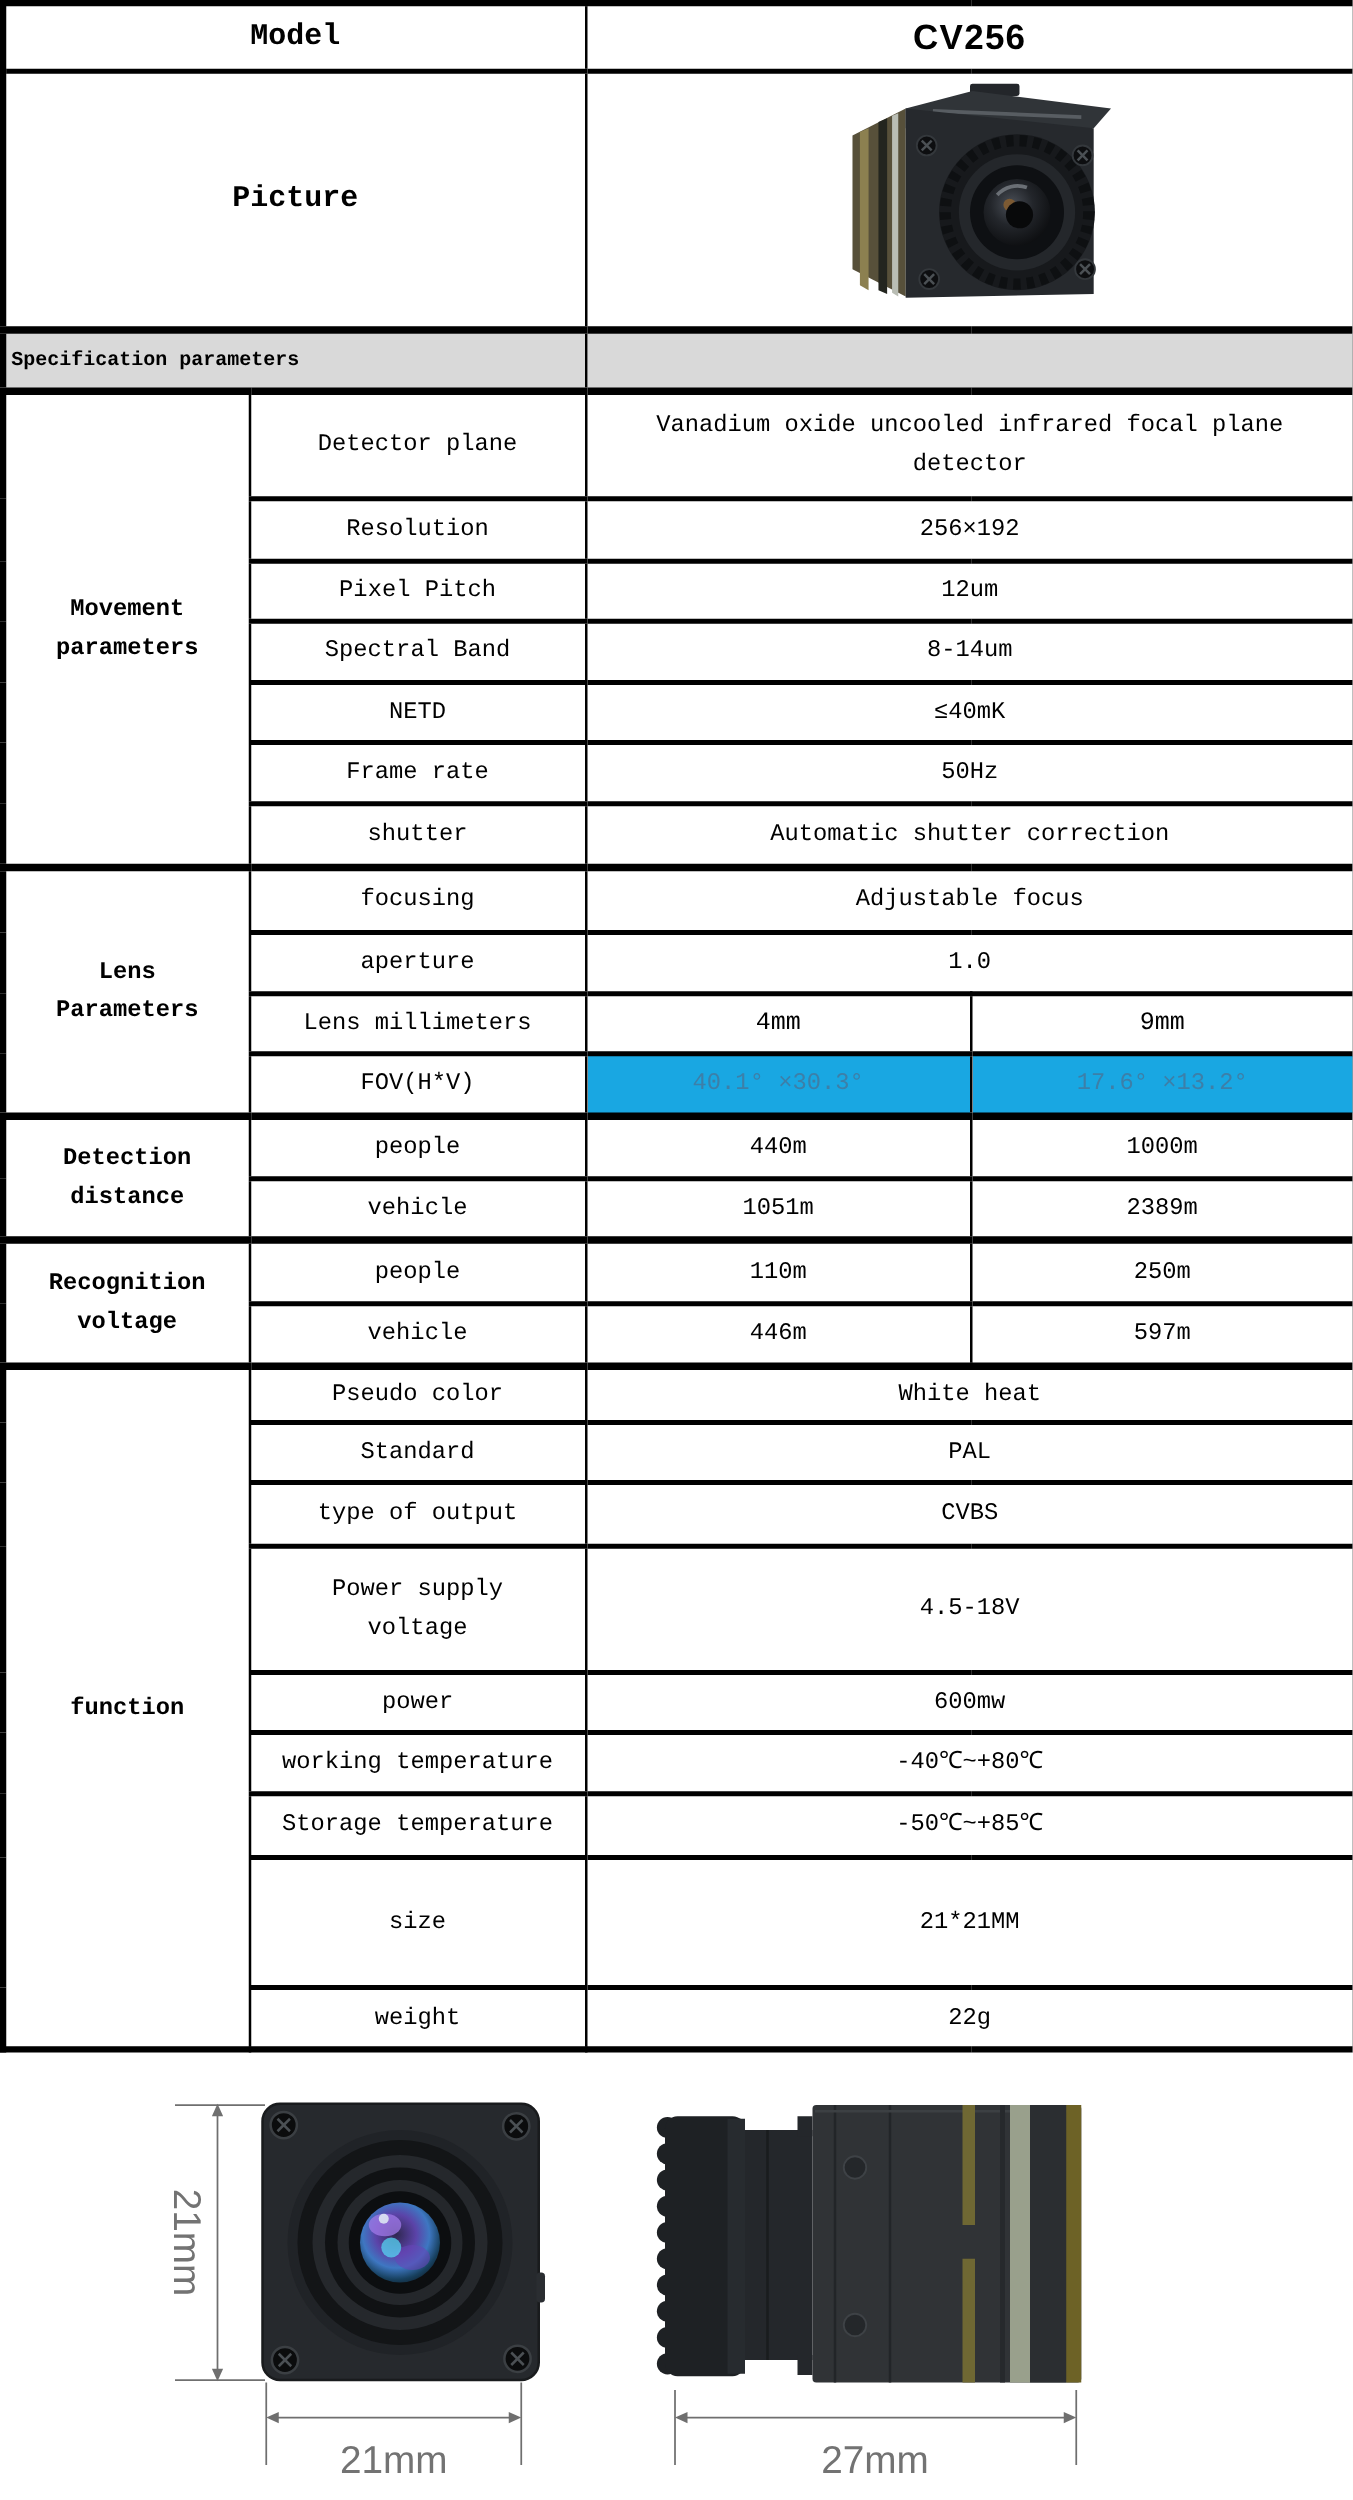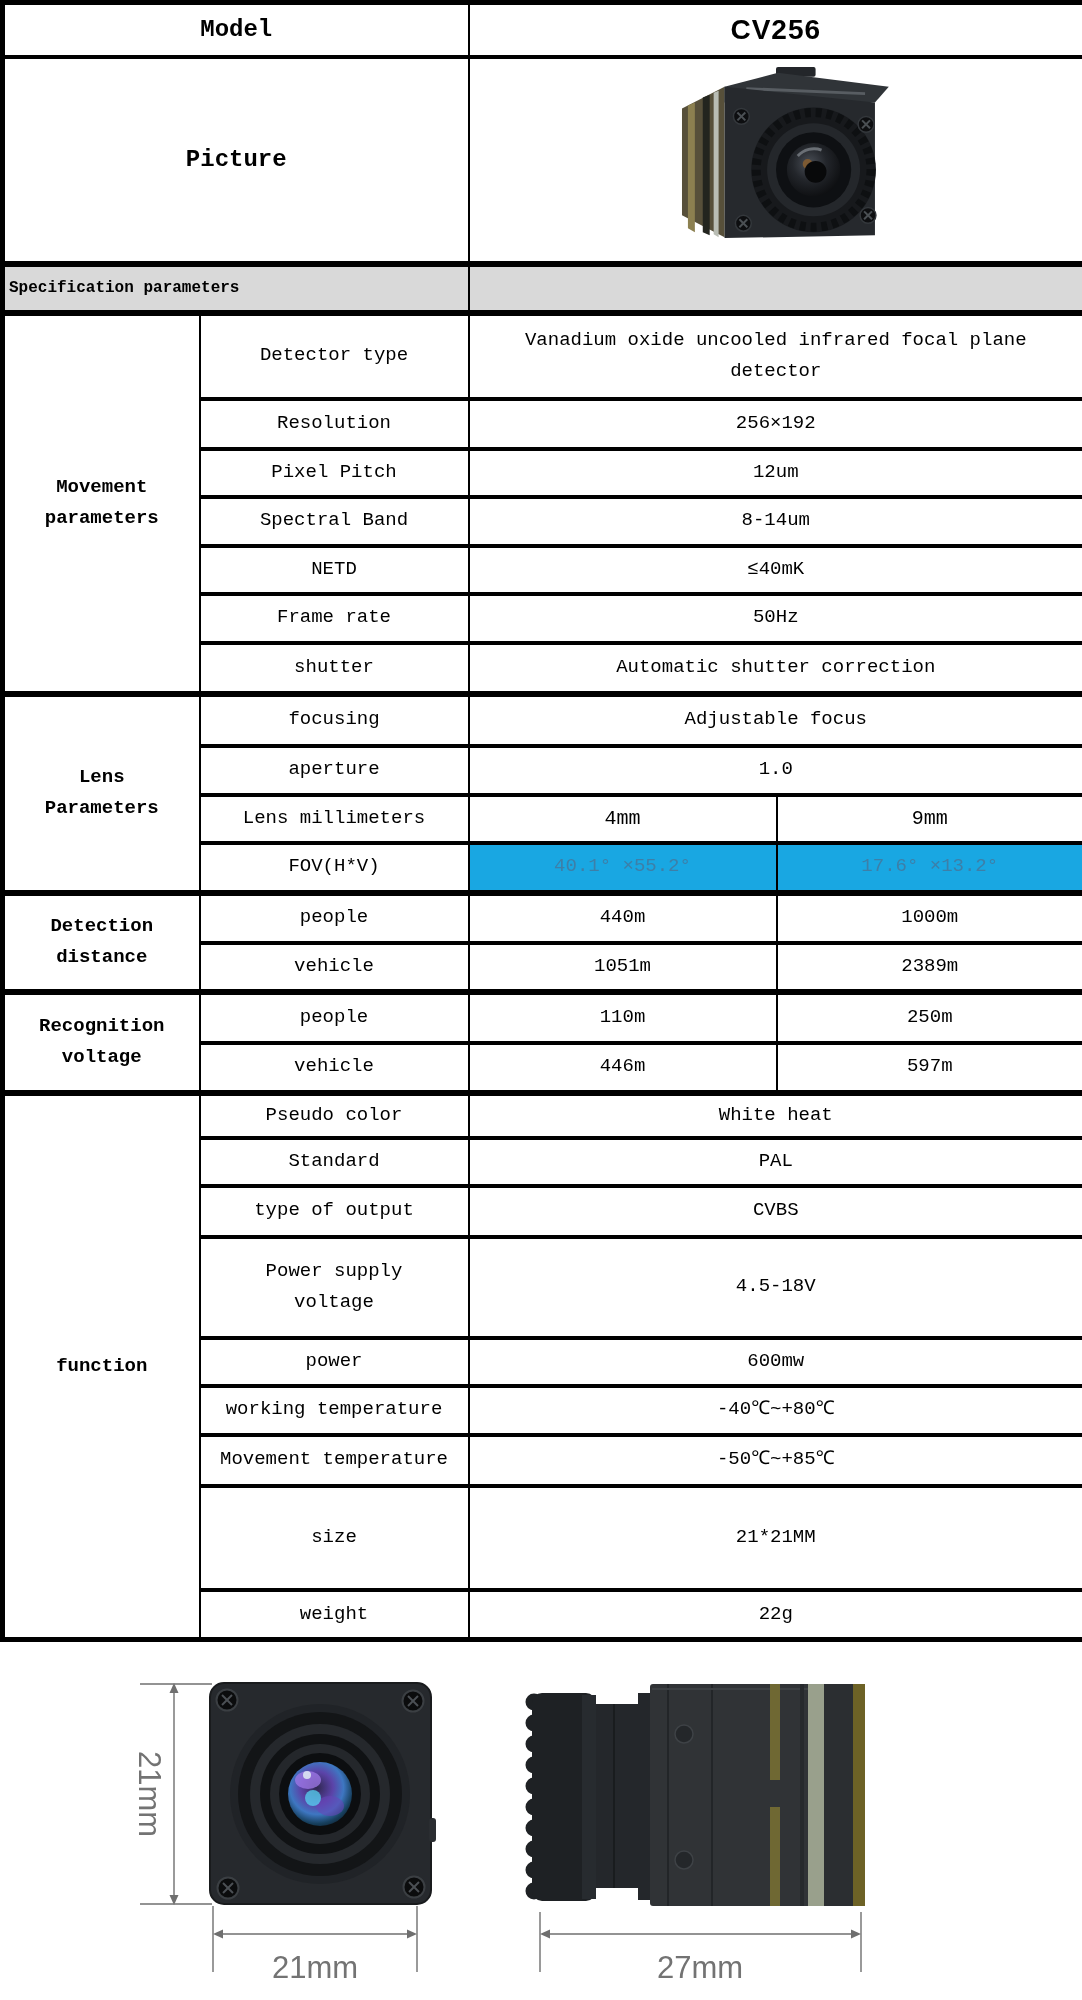--- a/index.html
+++ b/index.html
@@ -99,21 +99,21 @@
     </td>
   </tr>
 
   <tr style="height:49px" class="sec">
     <td colspan="2" class="shade">Specification parameters</td>
     <td colspan="2" class="shade"></td>
   </tr>
 
   <tr style="height:86px" class="sec">
     <td rowspan="7" class="cat">Movement parameters</td>
-    <td class="lbl">Detector type</td>
+    <td class="lbl">Detector plane</td>
     <td colspan="2">Vanadium oxide uncooled infrared focal plane detector</td>
   </tr>
   <tr style="height:50px">
     <td class="lbl">Resolution</td>
     <td colspan="2">256×192</td>
   </tr>
   <tr style="height:48px">
     <td class="lbl">Pixel Pitch</td>
     <td colspan="2">12um</td>
   </tr>
@@ -143,21 +143,21 @@
     <td class="lbl">aperture</td>
     <td colspan="2">1.0</td>
   </tr>
   <tr style="height:48px">
     <td class="lbl">Lens millimeters</td>
     <td class="big">4mm</td>
     <td class="big">9mm</td>
   </tr>
   <tr style="height:50px">
     <td class="lbl">FOV(H*V)</td>
-    <td class="fov">40.1° ×55.2°</td>
+    <td class="fov">40.1° ×30.3°</td>
     <td class="fov">17.6° ×13.2°</td>
   </tr>
 
   <tr style="height:50px" class="sec">
     <td rowspan="2" class="cat">Detection distance</td>
     <td class="lbl">people</td>
     <td>440m</td>
     <td>1000m</td>
   </tr>
   <tr style="height:49px">
@@ -197,21 +197,21 @@
   </tr>
   <tr style="height:48px">
     <td class="lbl">power</td>
     <td colspan="2">600mw</td>
   </tr>
   <tr style="height:49px">
     <td class="lbl" style="padding:2px 0">working temperature</td>
     <td colspan="2">-40℃~+80℃</td>
   </tr>
   <tr style="height:51px">
-    <td class="lbl" style="padding:2px 0">Movement temperature</td>
+    <td class="lbl" style="padding:2px 0">Storage temperature</td>
     <td colspan="2">-50℃~+85℃</td>
   </tr>
   <tr style="height:104px">
     <td class="lbl">size</td>
     <td colspan="2">21*21MM</td>
   </tr>
   <tr style="height:50px">
     <td class="lbl">weight</td>
     <td colspan="2">22g</td>
   </tr>

